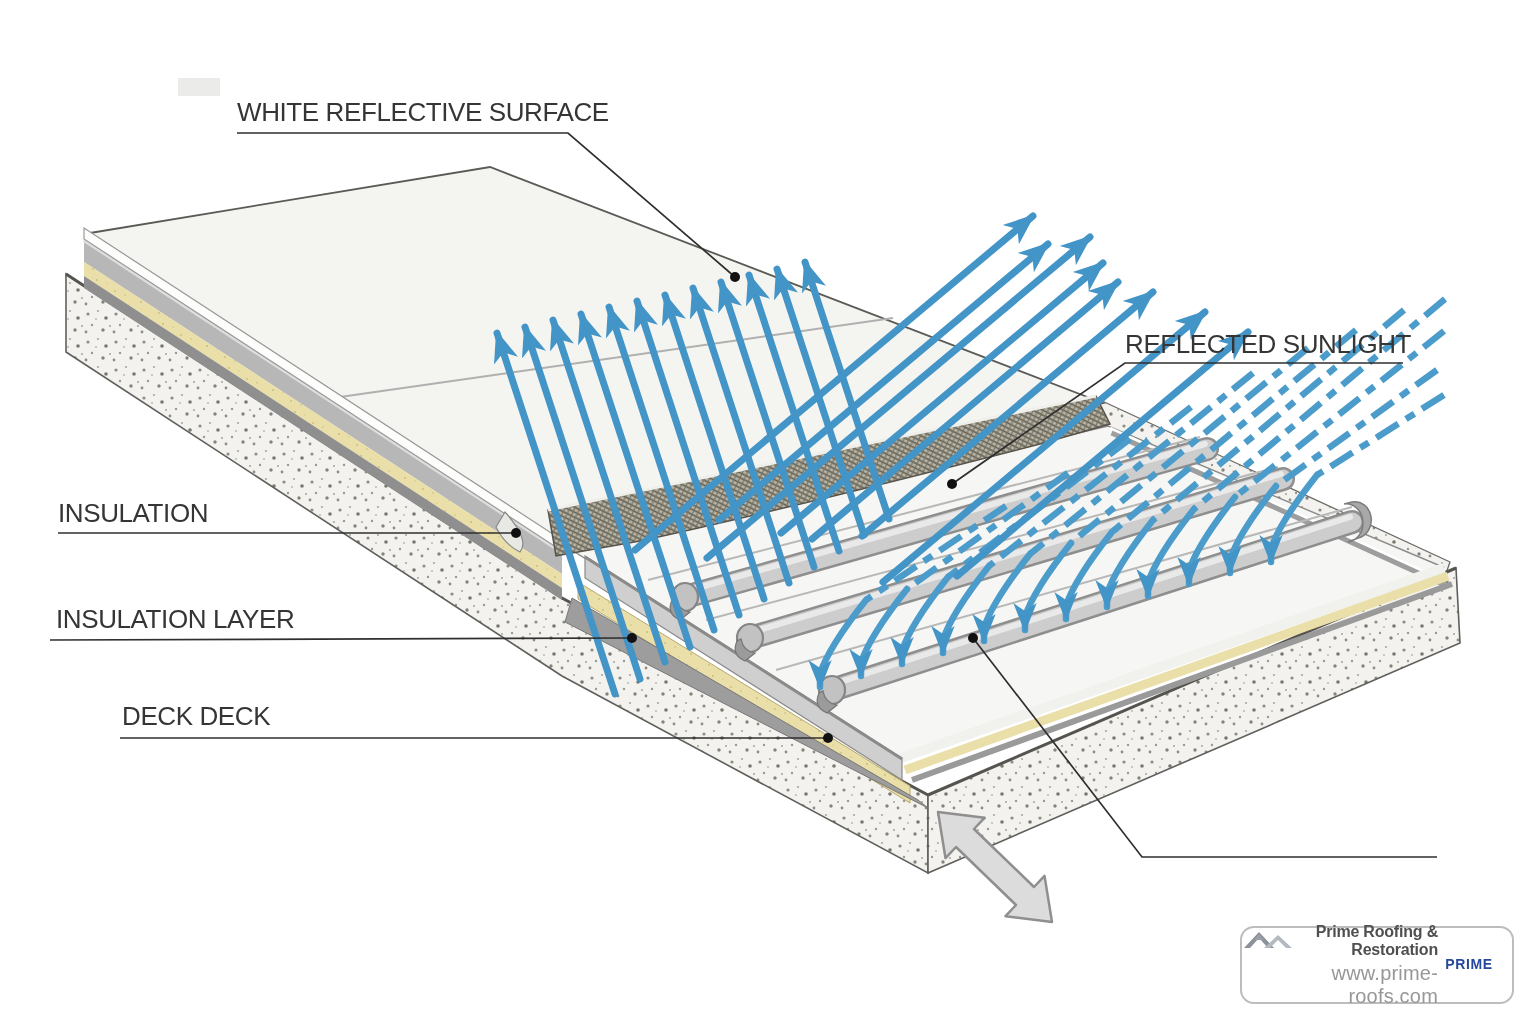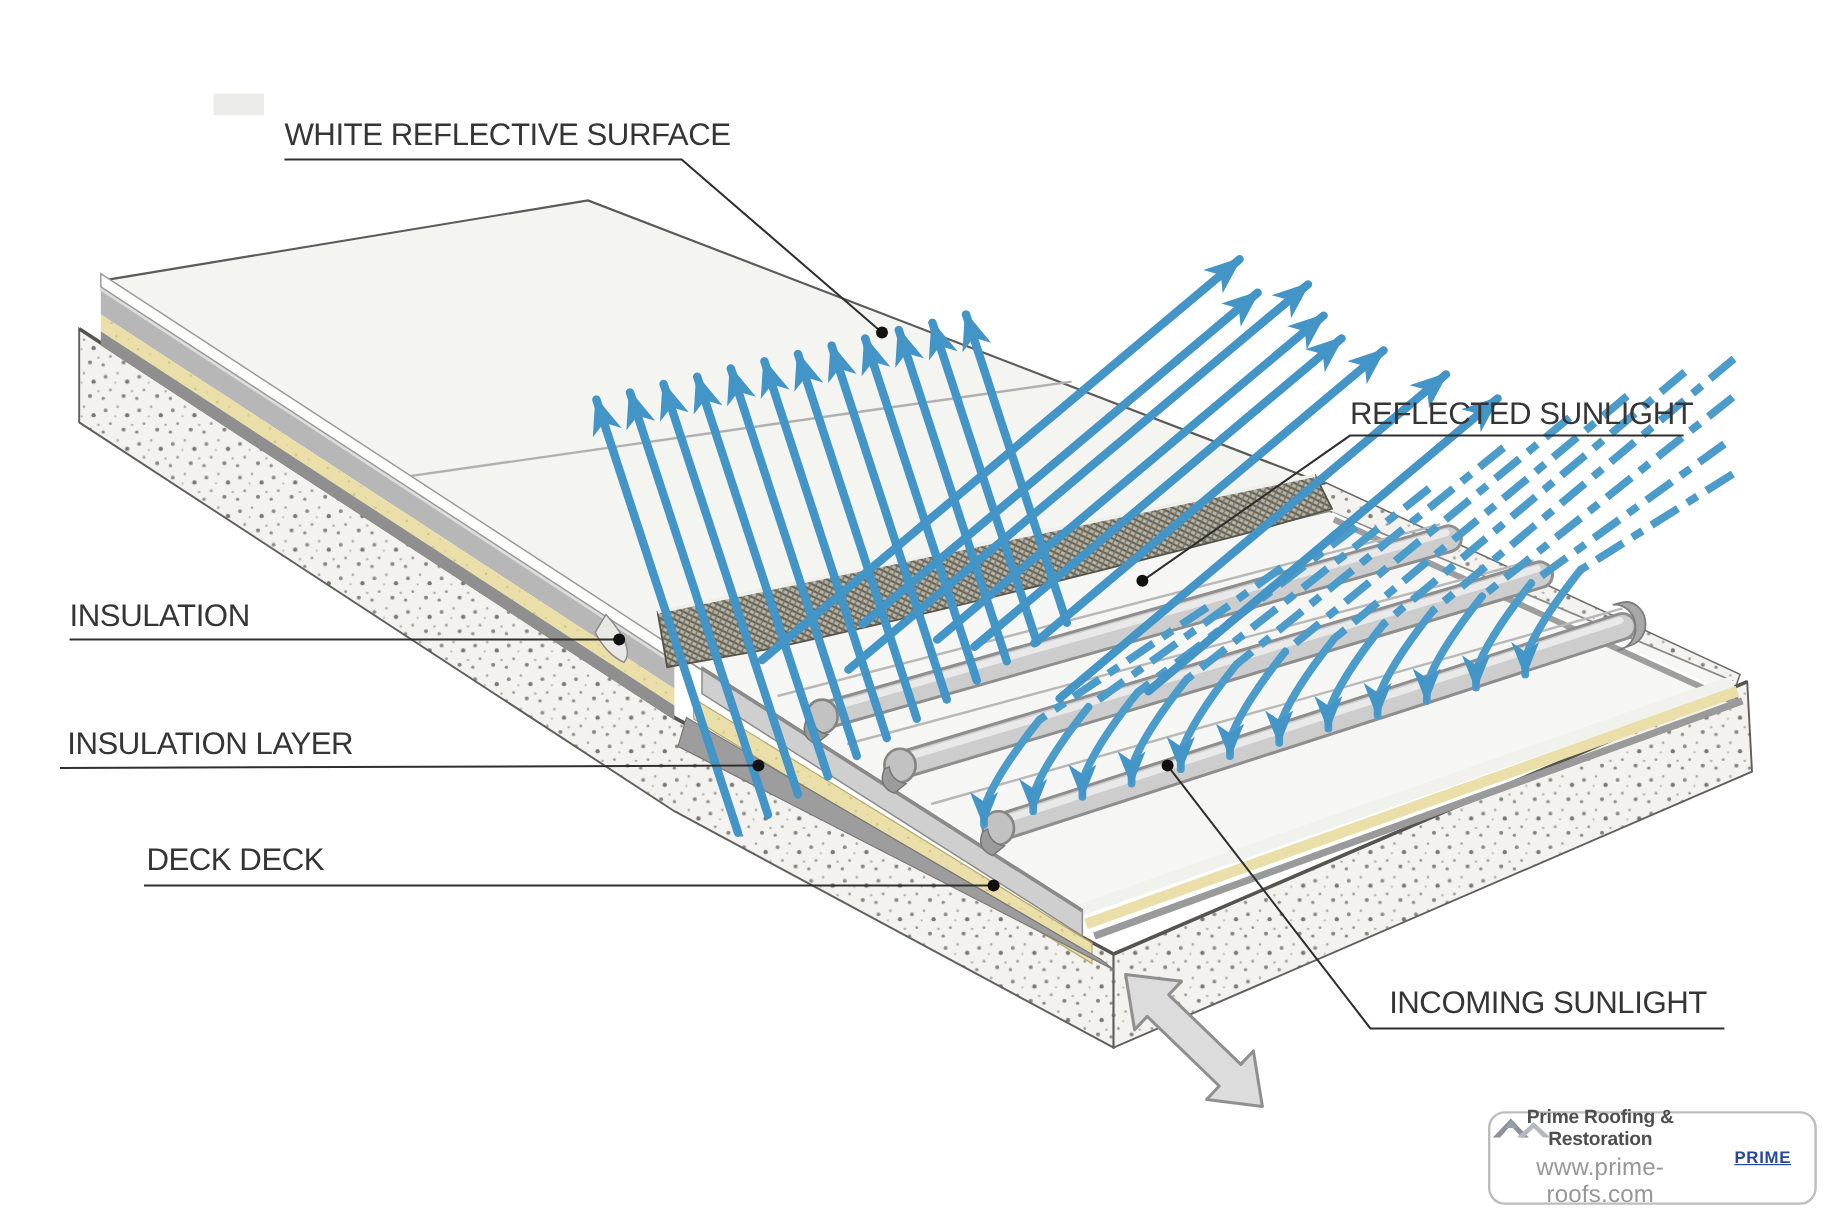--- a/index.html
+++ b/index.html
@@ -5,26 +5,26 @@
   html,body{margin:0;padding:0;background:#ffffff;}
   .stage{position:relative;width:1536px;height:1024px;background:#ffffff;overflow:hidden;
          font-family:"Liberation Sans",sans-serif;}
   .stage svg{position:absolute;left:0;top:0;}
   .diagram-label{position:absolute;font-size:26px;letter-spacing:-0.4px;color:#353535;
                  white-space:nowrap;line-height:1.05;}
   .diagram-label.centered{text-align:center;}
   .brand-card{position:absolute;left:1240px;top:926px;width:274px;height:78px;
               background:#ffffff;border:2px solid #bdbdbd;border-radius:14px;
               box-sizing:border-box;display:flex;align-items:center;padding:0 12px 0 10px;}
-  .brand-texts{flex:1;text-align:center;margin-right:23px;}
+  .brand-texts{flex:1;text-align:right;margin-right:0;}
   .brand-company{font-size:16px;font-weight:bold;color:#4f4f4f;letter-spacing:-0.2px;}
   .brand-site{font-size:20px;color:#979797;margin-top:3px;letter-spacing:0.2px;}
   .brand-logo{width:62px;display:flex;flex-direction:column;align-items:center;}
   .brand-logo-text{font-size:14px;font-weight:bold;color:#27489b;letter-spacing:0.6px;
-                   margin-top:-2px;text-decoration:underline;}
+                   margin-top:-2px;}
 </style>
 </head>
 <body>
 
 <div class="stage">
 
 <svg width="1536" height="1024" viewBox="0 0 1536 1024">
   <defs>
     <pattern id="speck" width="28" height="28" patternUnits="userSpaceOnUse">
       <rect width="28" height="28" fill="#f3f2ee"></rect>
@@ -215,21 +215,20 @@
 <div class="diagram-label centered" style="left:1125px;top:331px;width:280px;">REFLECTED SUNLIGHT</div>
 
 <div class="diagram-label centered" style="left:237px;top:99px;width:332px;">WHITE REFLECTIVE SURFACE</div>
 
 <div class="diagram-label" style="left:58px;top:500px;">INSULATION</div>
 
 <div class="diagram-label" style="left:36px;top:606px;margin-left:20px;">INSULATION LAYER</div>
 
 <div class="diagram-label" style="left:122px;top:703px;">DECK DECK</div>
 
-<div class="diagram-label centered" style="left:1142px;top:822px;width:296px;">INCOMING SUNLIGHT</div>
 
 <div class="brand-card">
   <div class="brand-texts">
     <div class="brand-company">Prime Roofing &amp; Restoration</div>
     <div class="brand-site">www.prime-roofs.com</div>
   </div>
   <div class="brand-logo">
     <svg width="56" height="22" viewBox="0 0 56 22">
       <polygon points="2,20 17,4 32,20 26,20 17,10 8,20" fill="#8d929a"></polygon>
       <polygon points="22,20 36,7 50,20 44,20 36,12 28,20" fill="#b4b9c0"></polygon>

